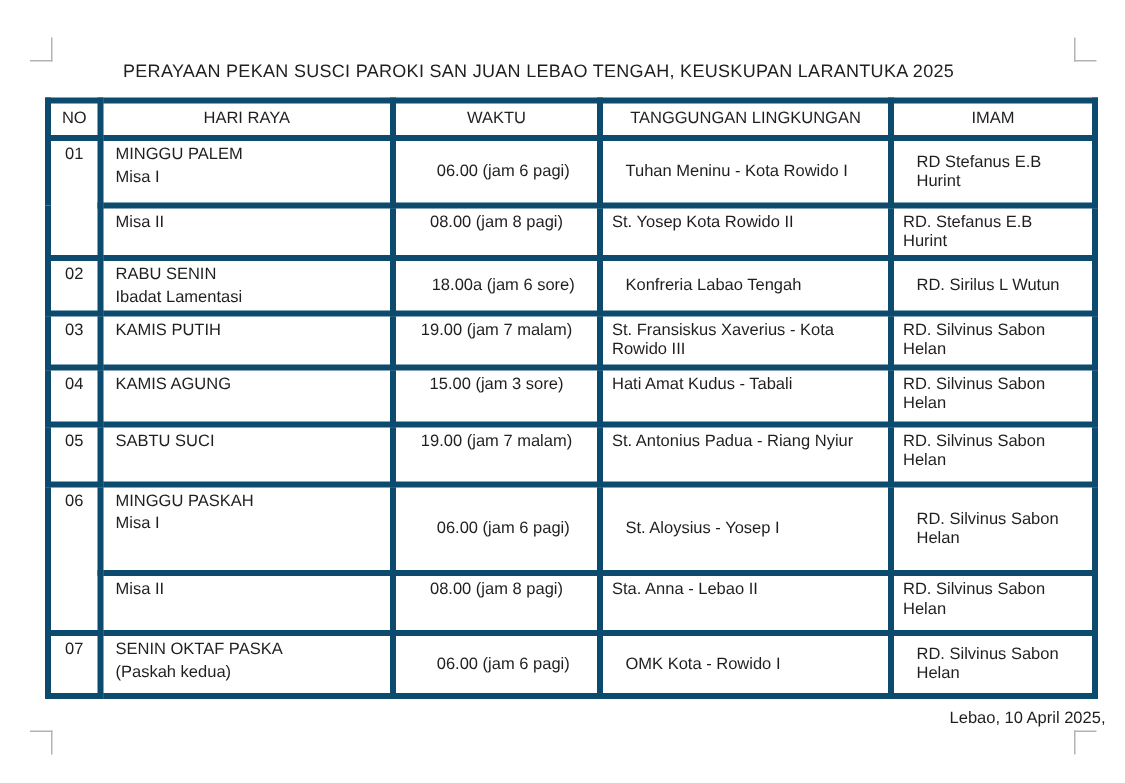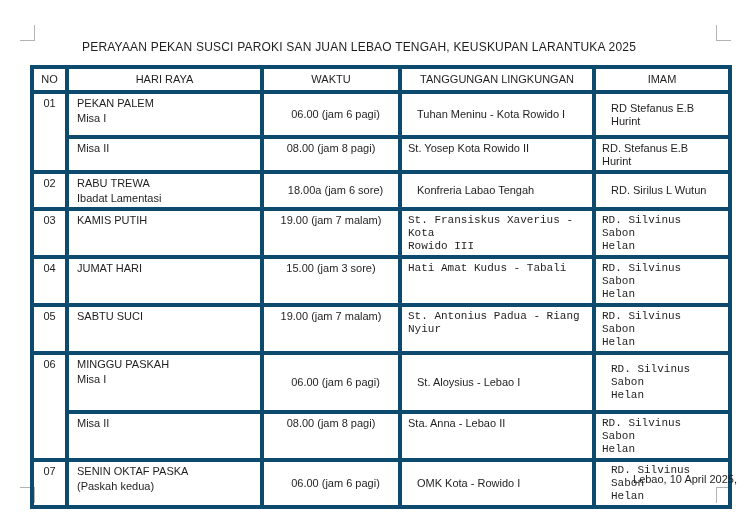--- a/index.html
+++ b/index.html
@@ -65,21 +65,21 @@
   td.no-cell {
     text-align: center;
     padding-top: 3px;
   }
   td.hr-cell { padding-left: 8px; padding-top: 3px; }
   td.hr-cell .sub-line { margin-top: 2px; }
   td.waktu-cell { text-align: center; padding-top: 3px; }
   td.tg-cell { padding-top: 3px; margin-left: 32px; }
   td.im-cell { padding-top: 3px; padding-right: 10px; }
   td.mid { vertical-align: middle; padding-top: 2px; padding-left: 15px; }
-  .pre { white-space: pre-line; font-family: Liberation Mono, monospace; }
+  .pre { white-space: pre-line; }
 
   .doc-footer {
     position: absolute;
     top: 473px;
     right: 13px;
     font-size: 11px;
     font-weight: 400;
     white-space: nowrap;
   }
 </style>
@@ -108,58 +108,58 @@
         <th>NO</th>
         <th>HARI RAYA</th>
         <th>WAKTU</th>
         <th>TANGGUNGAN LINGKUNGAN</th>
         <th>IMAM</th>
       </tr>
 
       <tr style="height:45px">
         <td class="no-cell" rowspan="2">01</td>
         <td class="hr-cell">
-          <div>PEKAN PALEM</div>
+          <div>MINGGU PALEM</div>
           <div class="sub-line">Misa I</div>
         </td>
         <td class="waktu-cell mid">06.00 (jam 6 pagi)</td>
         <td class="tg-cell mid">Tuhan Meninu - Kota Rowido I</td>
         <td class="im-cell mid">RD Stefanus E.B Hurint</td>
       </tr>
       <tr style="height:21px">
         <td class="hr-cell">Misa II</td>
         <td class="waktu-cell">08.00 (jam 8 pagi)</td>
         <td class="tg-cell">St. Yosep Kota Rowido II</td>
         <td class="im-cell">RD. Stefanus E.B Hurint</td>
       </tr>
 
       <tr style="height:33px">
         <td class="no-cell">02</td>
         <td class="hr-cell">
-          <div>RABU TREWA</div>
+          <div>RABU SENIN</div>
           <div class="sub-line">Ibadat Lamentasi</div>
         </td>
         <td class="waktu-cell mid">18.00a (jam 6 sore)</td>
         <td class="tg-cell mid">Konfreria Labao Tengah</td>
         <td class="im-cell mid">RD. Sirilus L Wutun</td>
       </tr>
 
       <tr style="height:36px">
         <td class="no-cell">03</td>
         <td class="hr-cell">KAMIS PUTIH</td>
         <td class="waktu-cell">19.00 (jam 7 malam)</td>
         <td class="tg-cell pre">St. Fransiskus Xaverius - Kota
 Rowido III</td>
         <td class="im-cell pre">RD. Silvinus Sabon
 Helan</td>
       </tr>
 
       <tr style="height:38px">
         <td class="no-cell">04</td>
-        <td class="hr-cell">JUMAT HARI</td>
+        <td class="hr-cell">KAMIS AGUNG</td>
         <td class="waktu-cell">15.00 (jam 3 sore)</td>
         <td class="tg-cell pre">Hati Amat Kudus - Tabali</td>
         <td class="im-cell pre">RD. Silvinus Sabon
 Helan</td>
       </tr>
 
       <tr style="height:40px">
         <td class="no-cell">05</td>
         <td class="hr-cell">SABTU SUCI</td>
         <td class="waktu-cell">19.00 (jam 7 malam)</td>
@@ -168,21 +168,21 @@
 Helan</td>
       </tr>
 
       <tr style="height:59px">
         <td class="no-cell" rowspan="2">06</td>
         <td class="hr-cell">
           <div>MINGGU PASKAH</div>
           <div class="sub-line">Misa I</div>
         </td>
         <td class="waktu-cell mid">06.00 (jam 6 pagi)</td>
-        <td class="tg-cell mid">St. Aloysius - Lebao I</td>
+        <td class="tg-cell mid">St. Aloysius - Yosep I</td>
         <td class="im-cell mid pre">RD. Silvinus Sabon
 Helan</td>
       </tr>
       <tr style="height:40px">
         <td class="hr-cell">Misa II</td>
         <td class="waktu-cell">08.00 (jam 8 pagi)</td>
         <td class="tg-cell">Sta. Anna - Lebao II</td>
         <td class="im-cell pre">RD. Silvinus Sabon
 Helan</td>
       </tr>

